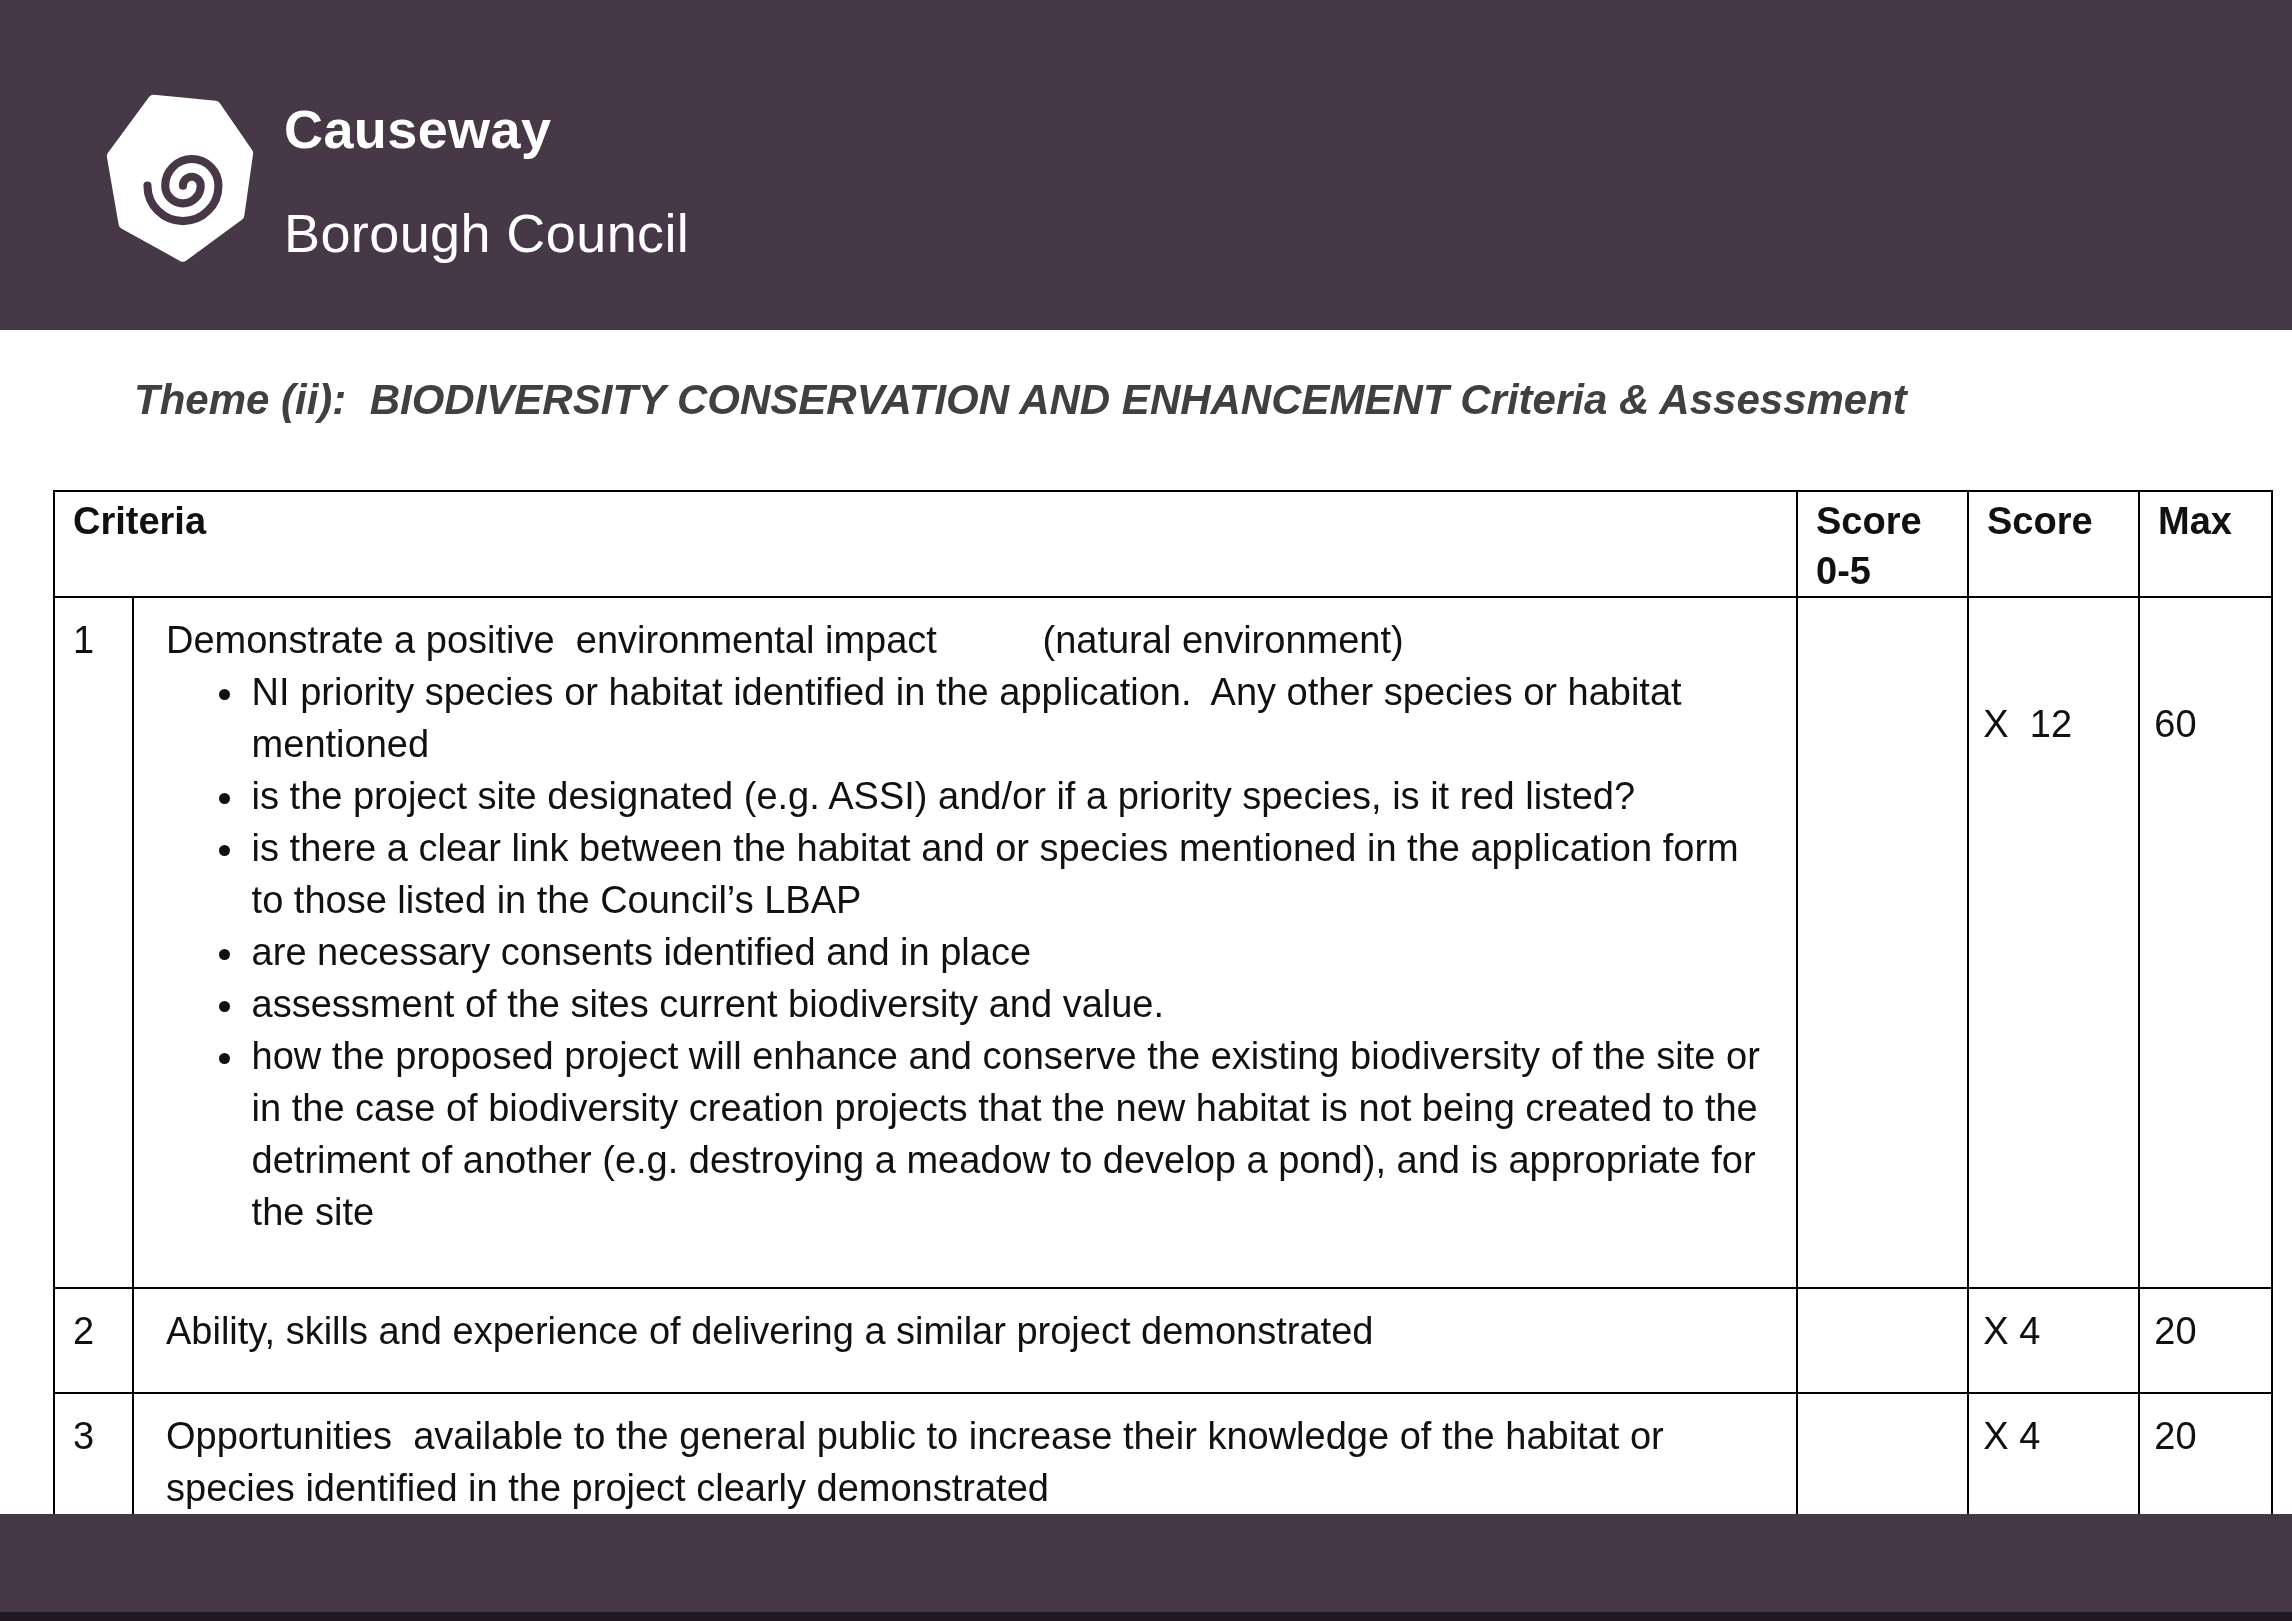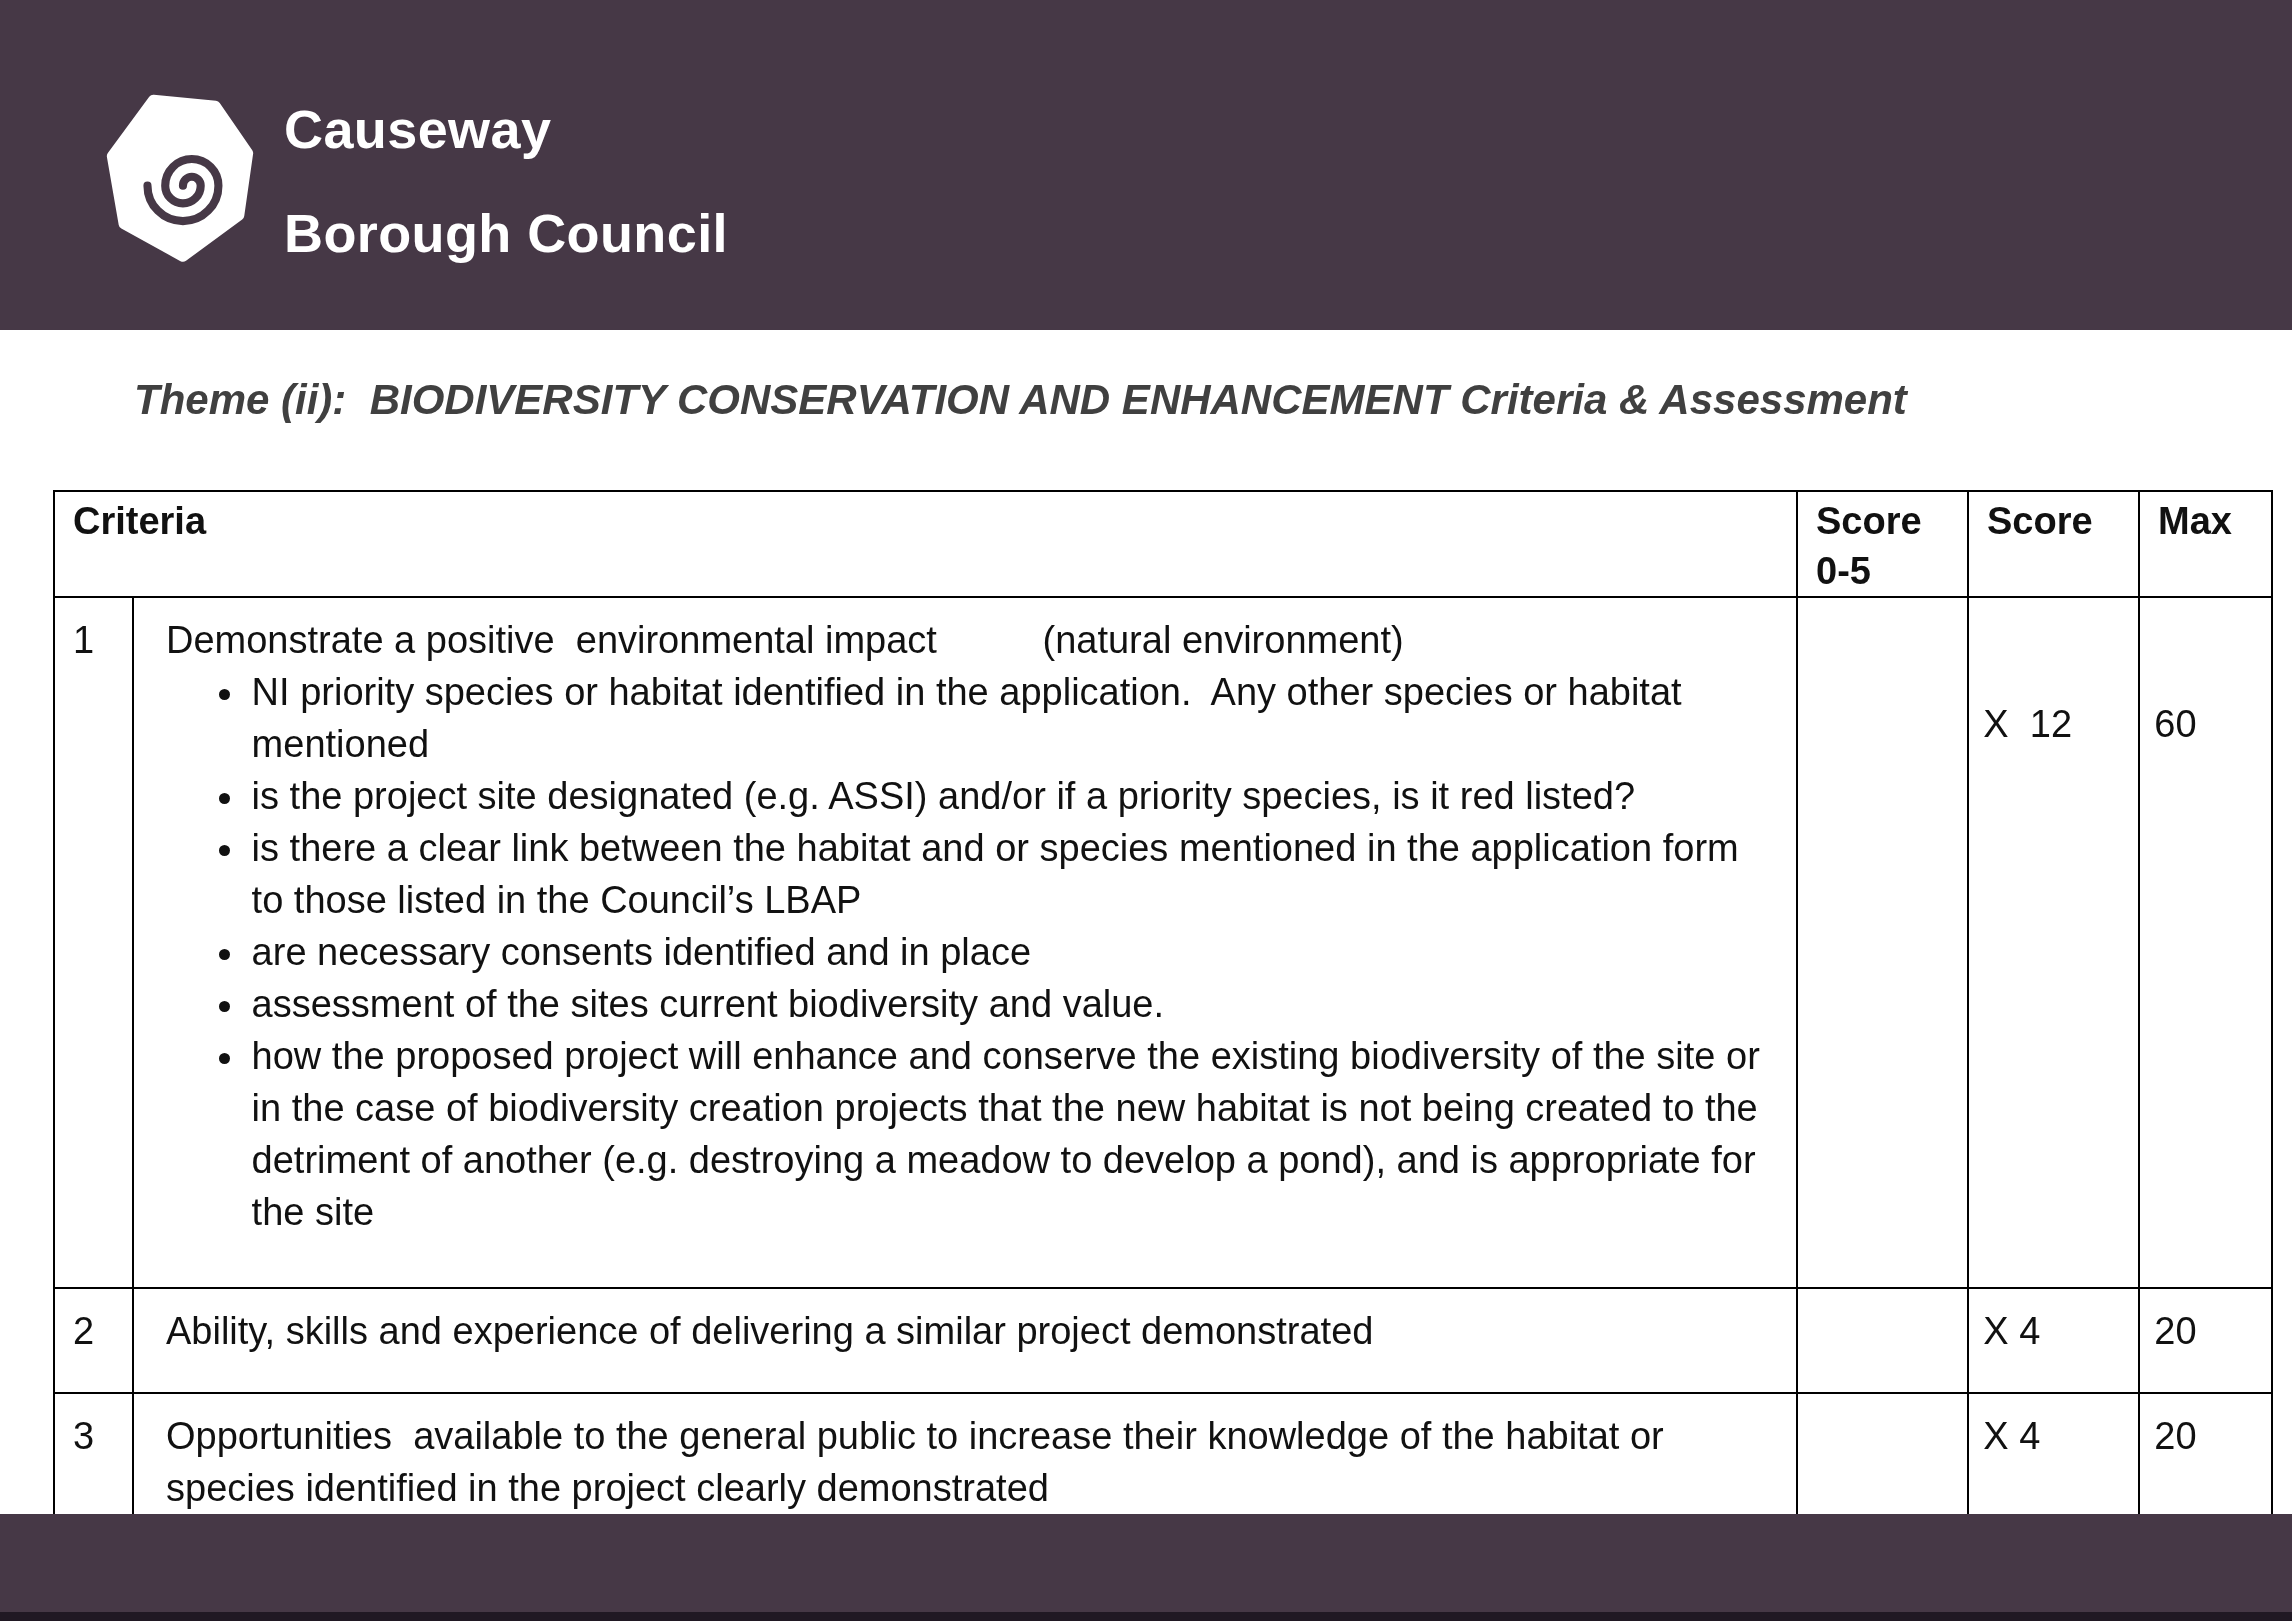--- a/index.html
+++ b/index.html
@@ -39,21 +39,21 @@
     position: absolute;
     left: 106px;
     top: 94px;
     display: flex;
     align-items: center;
     gap: 30px;
   }
   .logo-text { color: #ffffff; padding-top: 5.4px; }
   .logo-line { font-size: 54px; line-height: 57px; letter-spacing: 0.4px; }
   .logo-line.bold { font-weight: 700; }
-  .logo-line.regular { font-weight: 700; margin-top: 47px; }
+  .logo-line.regular { font-weight: 400; margin-top: 47px; }
 
   
   .doc-title {
     position: absolute;
     left: 134px;
     top: 376px;
     margin: 0;
     font-size: 42px;
     font-weight: 700;
     font-style: italic;

